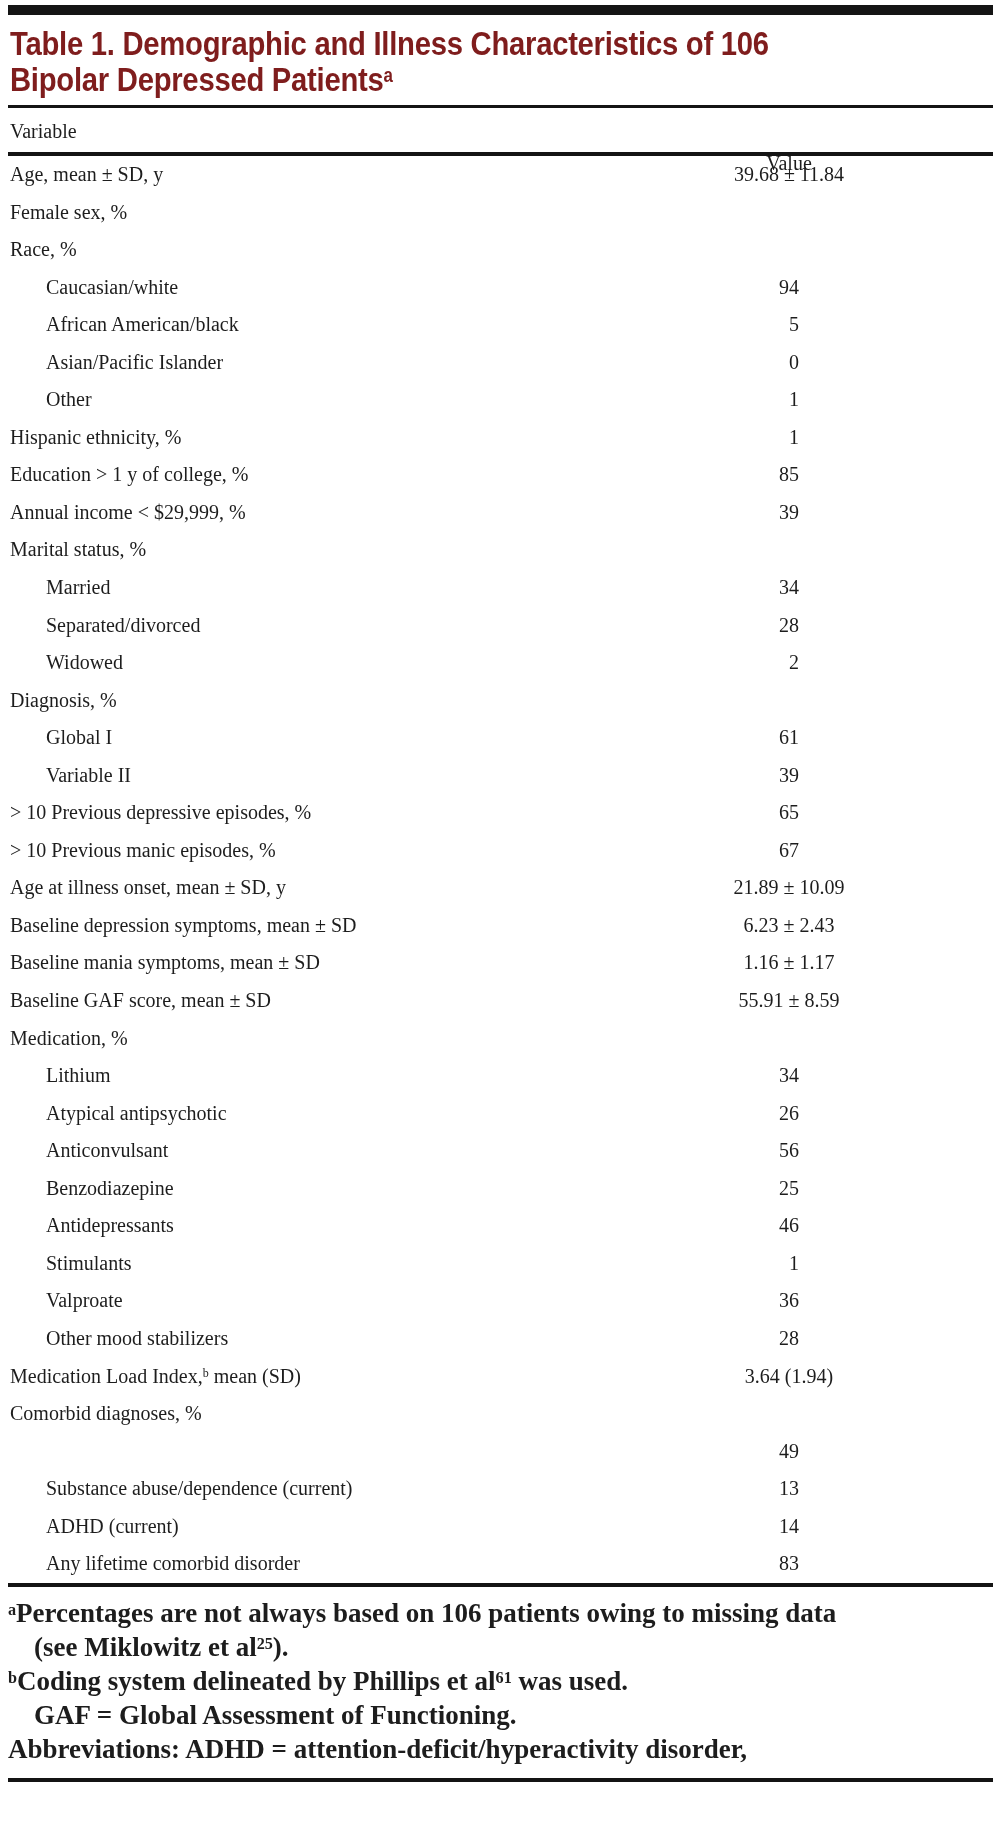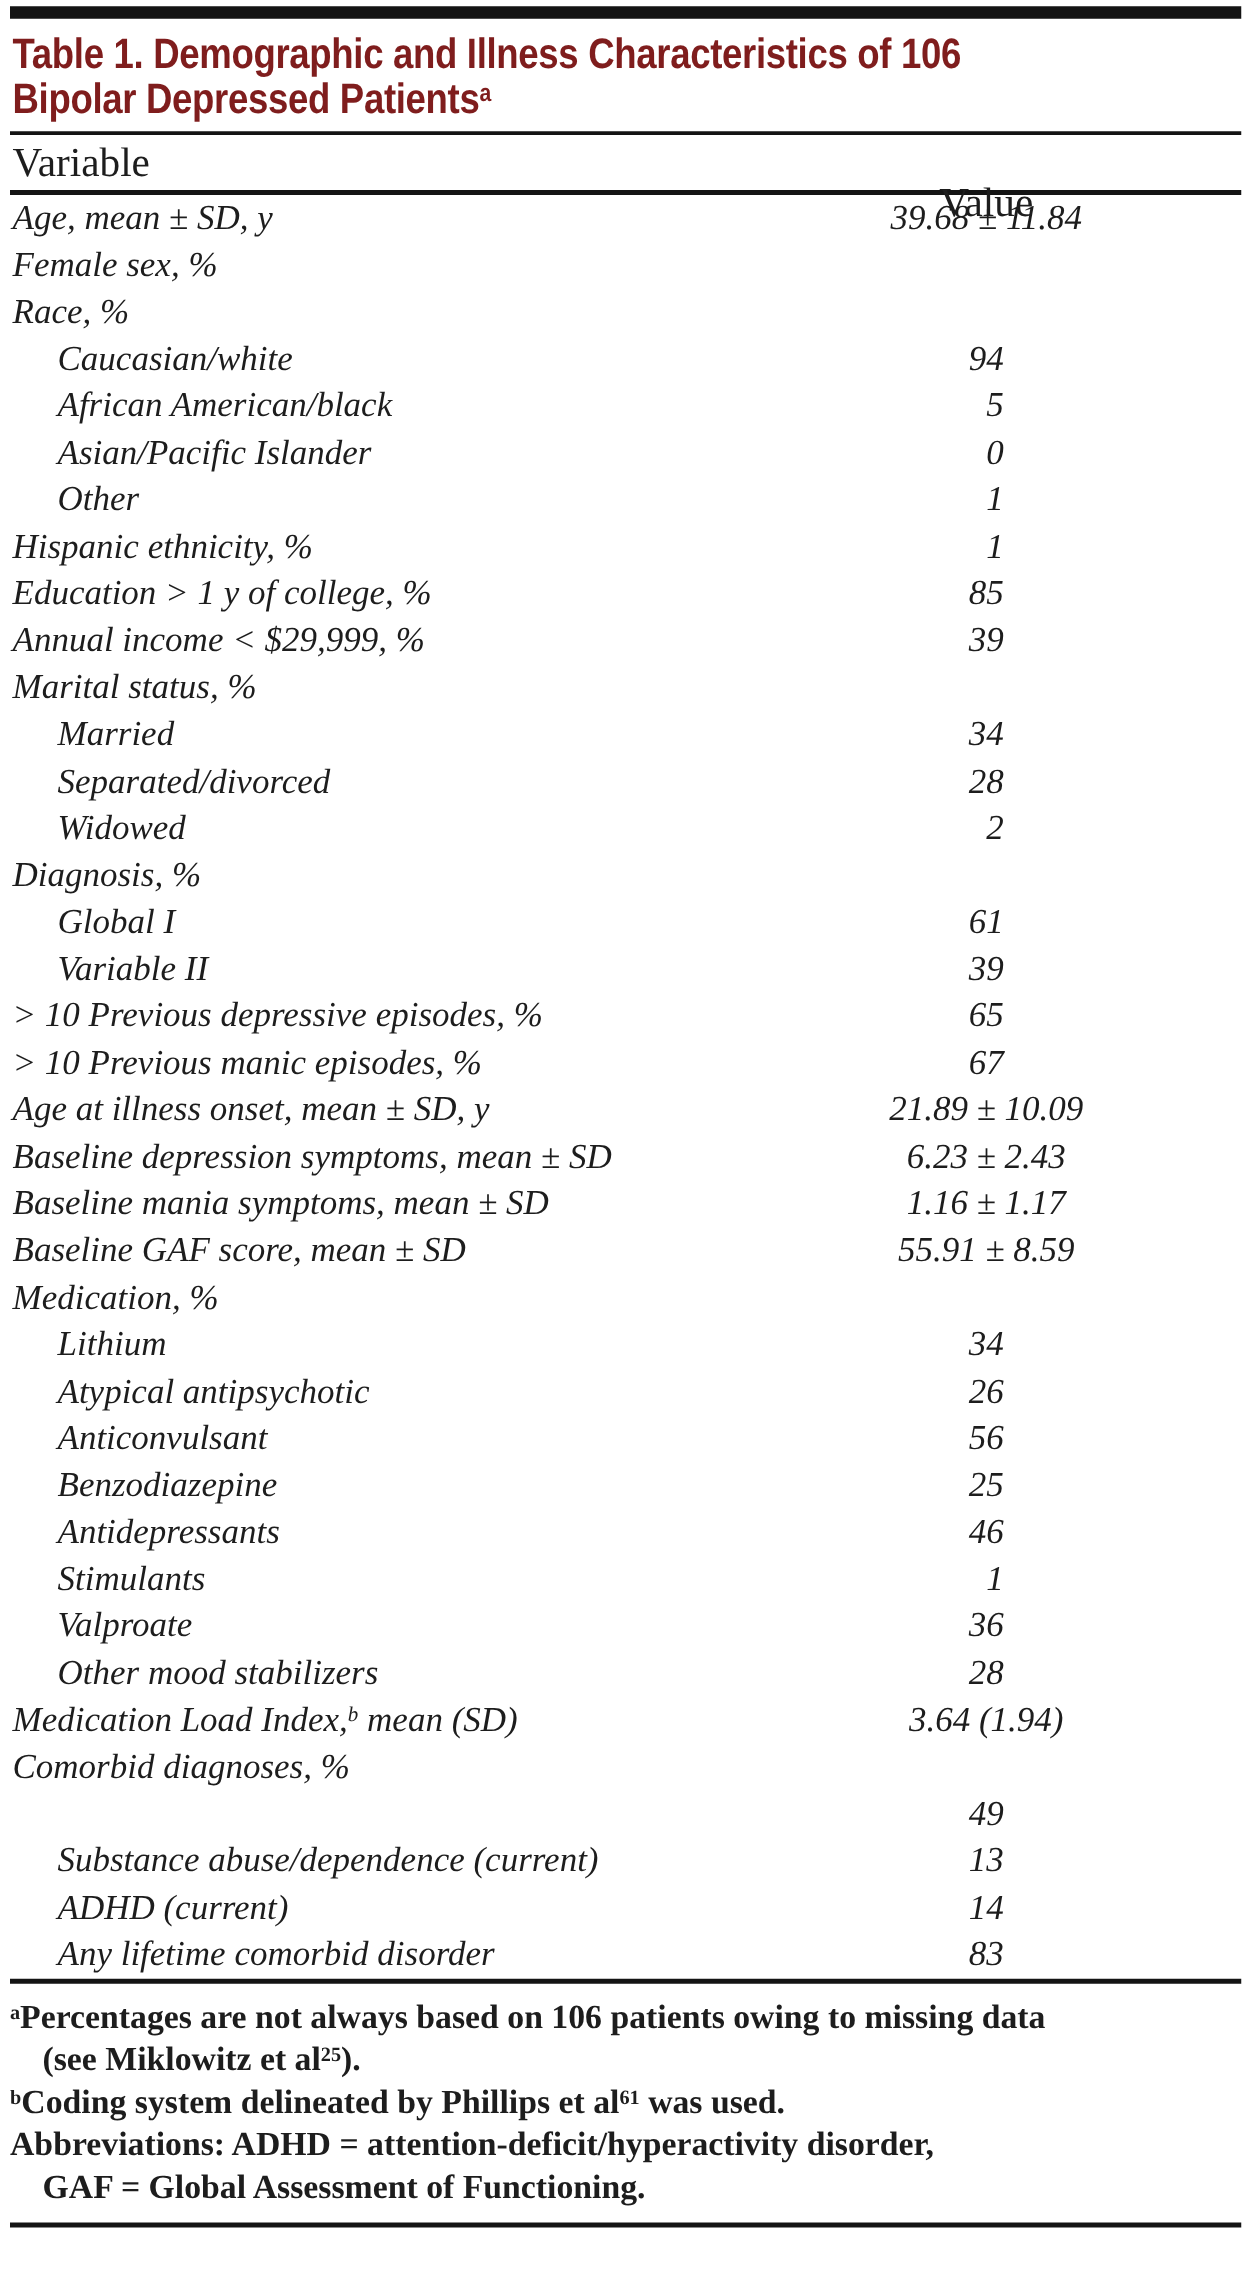--- a/index.html
+++ b/index.html
@@ -21,25 +21,25 @@
   }
   .tl { display:block; white-space:nowrap; transform:scaleX(0.86); transform-origin:0 50%; }
   .title sup { font-size:58%; line-height:0; position:relative; top:-0.45em; vertical-align:baseline; }
 
   .rule { background:#141414; }
   .rule-under-title { margin-top:8px; height:3px; }
   .hdr-rule { height:4px; }
   .fn-rule { height:4px; }
   .bottom-rule { margin-top:12px; height:4px; }
 
-  .hdr { position:relative; height:44px; line-height:46px; font-size:33px; }
+  .hdr { position:relative; height:44px; line-height:46px; font-size:20px; }
   .hdr-var { padding-left:2px; }
   .hdr-val { position:absolute; left:631px; top:0; width:300px; text-align:center;margin-top:32px; }
 
-  .tbody { font-size:28px;font-style:italic; }
+  .tbody { font-size:20px; }
   .row { position:relative; height:37.55px; line-height:37.55px; white-space:nowrap; }
   .lab { padding-left:2px; display:inline-block; }
   .lab.ind { padding-left:38px; }
   .lab sup { font-size:60%; line-height:0; position:relative; top:-0.42em; vertical-align:baseline; }
   .valbox { position:absolute; left:631px; top:0; width:300px; text-align:center; }
   .val-int { display:inline-block; width:2ch; text-align:right; }
 
   .fns { margin-top:9px; font-size:27px; line-height:34px; }
   .fn { padding-left:0; white-space:nowrap;font-weight:bold; }
   .fn.fnind { padding-left:26px; }
@@ -105,18 +105,18 @@
       <div class="row"><span class="lab ind">ADHD (current)</span><span class="valbox"><span class="val-int">14</span></span></div>
       <div class="row"><span class="lab ind">Any lifetime comorbid disorder</span><span class="valbox"><span class="val-int">83</span></span></div>
     </div>
 
   <div class="rule fn-rule"></div>
 
   <div class="fns">
       <div class="fn"><sup>a</sup>Percentages are not always based on 106 patients owing to missing data</div>
       <div class="fn fnind">(see Miklowitz et al<sup>25</sup>).</div>
       <div class="fn"><sup>b</sup>Coding system delineated by Phillips et al<sup>61</sup> was used.</div>
+      <div class="fn fnind">GAF = Global Assessment of Functioning.</div>
       <div class="fn">Abbreviations: ADHD = attention-deficit/hyperactivity disorder,</div>
-      <div class="fn fnind">GAF = Global Assessment of Functioning.</div>
     </div>
 
   <div class="rule bottom-rule"></div>
 </div>
 
 </body></html>

